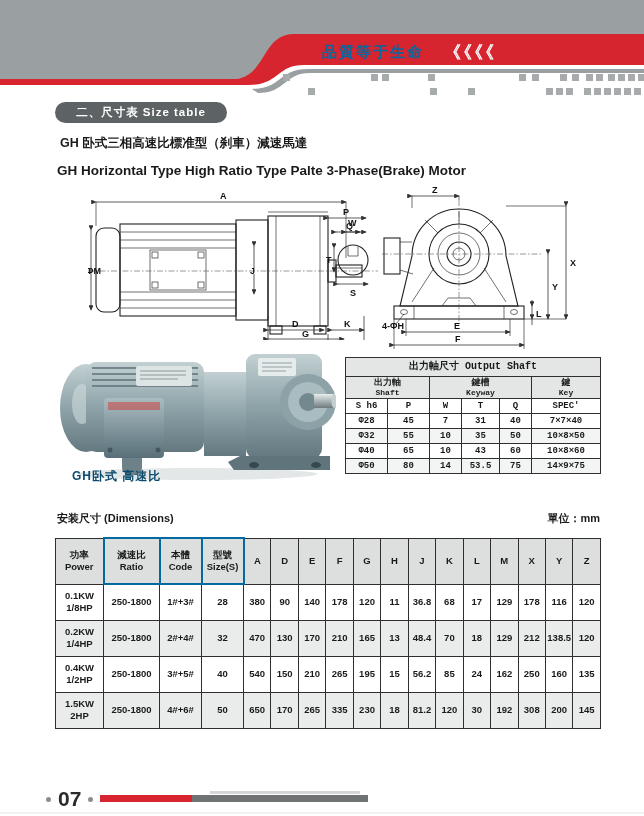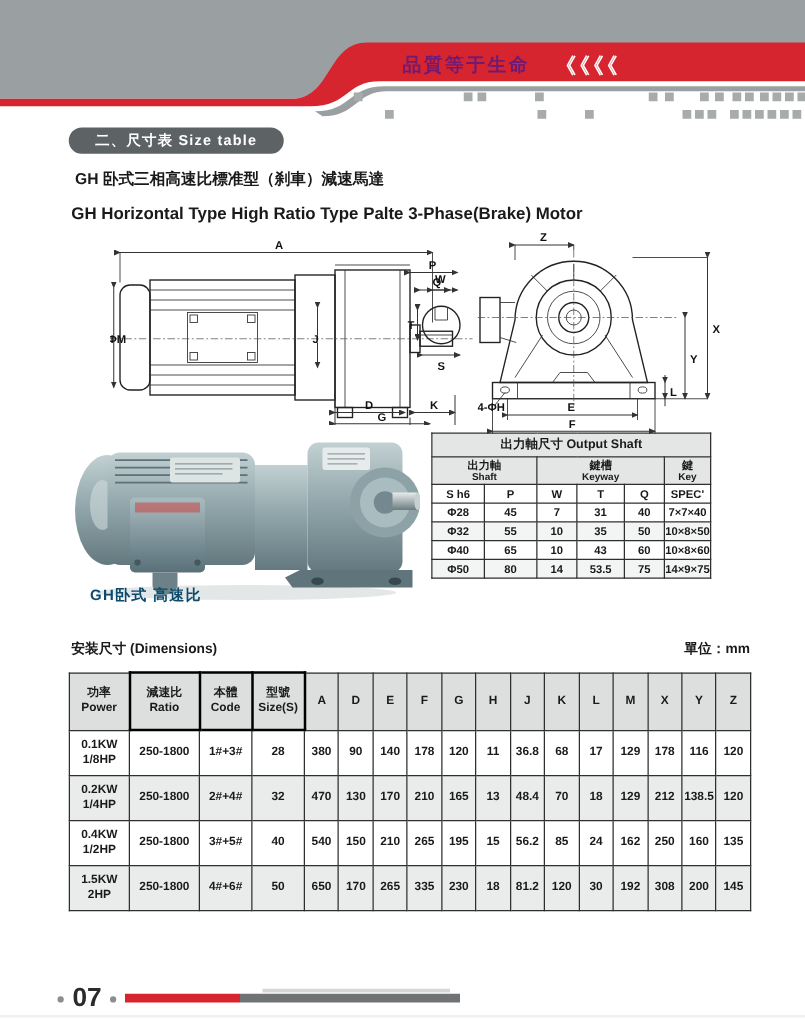--- a/index.html
+++ b/index.html
@@ -2,59 +2,59 @@
 <html><head>
 <meta charset="utf-8">
 <style>
   html,body{margin:0;padding:0;background:#fff;}
   .page{position:relative;width:644px;height:816px;background:#ffffff;overflow:hidden;
         font-family:"Liberation Sans","DejaVu Sans",sans-serif;color:#1a1a1a;}
   .abs{position:absolute;}
 
   
   .banner-text{position:absolute;top:41px;left:322px;display:flex;align-items:center;gap:20px;}
-  .banner-slogan{color:#701a75;font-size:15px;font-weight:bold;letter-spacing:2px;}
+  .banner-slogan{color:#0369a1;font-size:15px;font-weight:bold;letter-spacing:2px;}
   .banner-chevrons{color:#fff;font-size:17px;font-weight:bold;letter-spacing:-6px;padding-right:6px;}
 
   .section-badge{position:absolute;top:102px;left:55px;width:172px;height:21px;background:#5d6364;
         border-radius:11px;display:flex;align-items:center;justify-content:center;
         color:#fff;font-size:11.5px;font-weight:bold;letter-spacing:1px;}
 
   .title-zh{position:absolute;top:135px;left:60px;font-size:12.5px;font-weight:bold;}
   .title-en{position:absolute;top:163px;left:57px;font-size:13.5px;font-weight:700;}
 
   svg text{font-family:"Liberation Sans","DejaVu Sans",sans-serif;font-size:9px;font-weight:bold;fill:#111;}
   .thin{stroke:#333;stroke-width:0.7;fill:none;}
   .med{stroke:#222;stroke-width:1.1;fill:none;}
   .dim{stroke:#333;stroke-width:0.8;fill:none;}
   .cl{stroke:#555;stroke-width:0.6;stroke-dasharray:6 2 1.5 2;fill:none;}
 
   .photo-caption{position:absolute;top:468px;left:72px;color:#0c4a6e;font-size:12px;font-weight:bold;letter-spacing:1px;}
 
   
-  .shaft-table{position:absolute;top:346px;left:345px;width:224px;border-collapse:collapse;table-layout:fixed;}
+  .shaft-table{position:absolute;top:357px;left:345px;width:256px;border-collapse:collapse;table-layout:fixed;font-family:Liberation Mono, monospace;}
   .shaft-table td,.shaft-table th{border:1px solid #2f2f2f;text-align:center;vertical-align:middle;
         font-size:9px;font-weight:bold;padding:0;line-height:1.15;}
   .shaft-table .cap{background:#e3e6e5;height:18px;font-size:10px;}
   .shaft-table .grp{background:#e3e6e5;height:21px;}
   .shaft-table .sub{height:14px;}
   .shaft-table tbody tr{height:15px;}
   .shaft-table tbody tr:nth-child(even){background:#f3f5f5;}
   .grp-zh{display:block;font-size:9px;}
   .grp-en{display:block;font-size:8px;}
 
   .dims-label{position:absolute;top:511px;left:57px;font-size:11px;font-weight:bold;}
   .unit-label{position:absolute;top:511px;right:44px;font-size:11px;font-weight:bold;}
 
   
   .main-table{position:absolute;top:537px;left:55px;width:546px;border-collapse:collapse;table-layout:fixed;}
   .main-table td,.main-table th{border:1px solid #2f2f2f;text-align:center;vertical-align:middle;
         font-size:9.5px;font-weight:600;padding:0;line-height:1.3;}
   .main-table thead th{height:44px;background:#dcdfde;}
-  .main-table thead th.hd-strong{border:2px solid #000000;}
+  .main-table thead th.hd-strong{border:2px solid #0369a1;}
   .main-table tbody tr{height:36px;}
   .main-table tbody tr:nth-child(even){background:#e9eceb;}
   .main-table td:first-child{white-space:pre-line;font-weight:bold;}
   .hd-zh{display:block;font-size:9.5px;}
   .hd-en{display:block;font-size:9.5px;font-weight:600;}
 
   
   .footer-page{position:absolute;top:787px;left:46px;display:flex;align-items:center;gap:7px;}
   .footer-dot{width:5px;height:5px;border-radius:50%;background:#8a8e8f;}
   .footer-num{font-size:21px;font-weight:bold;color:#2b2b2b;}

